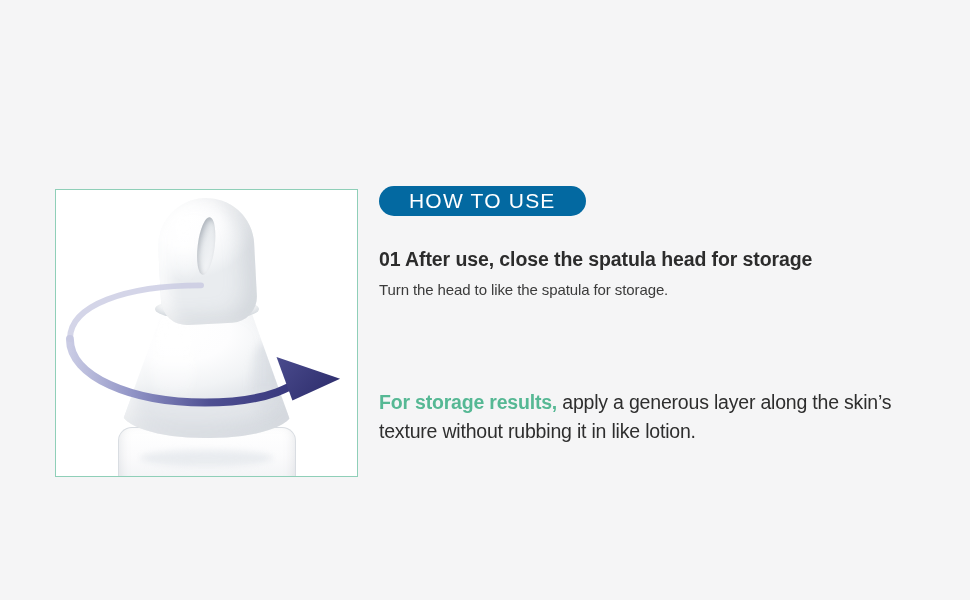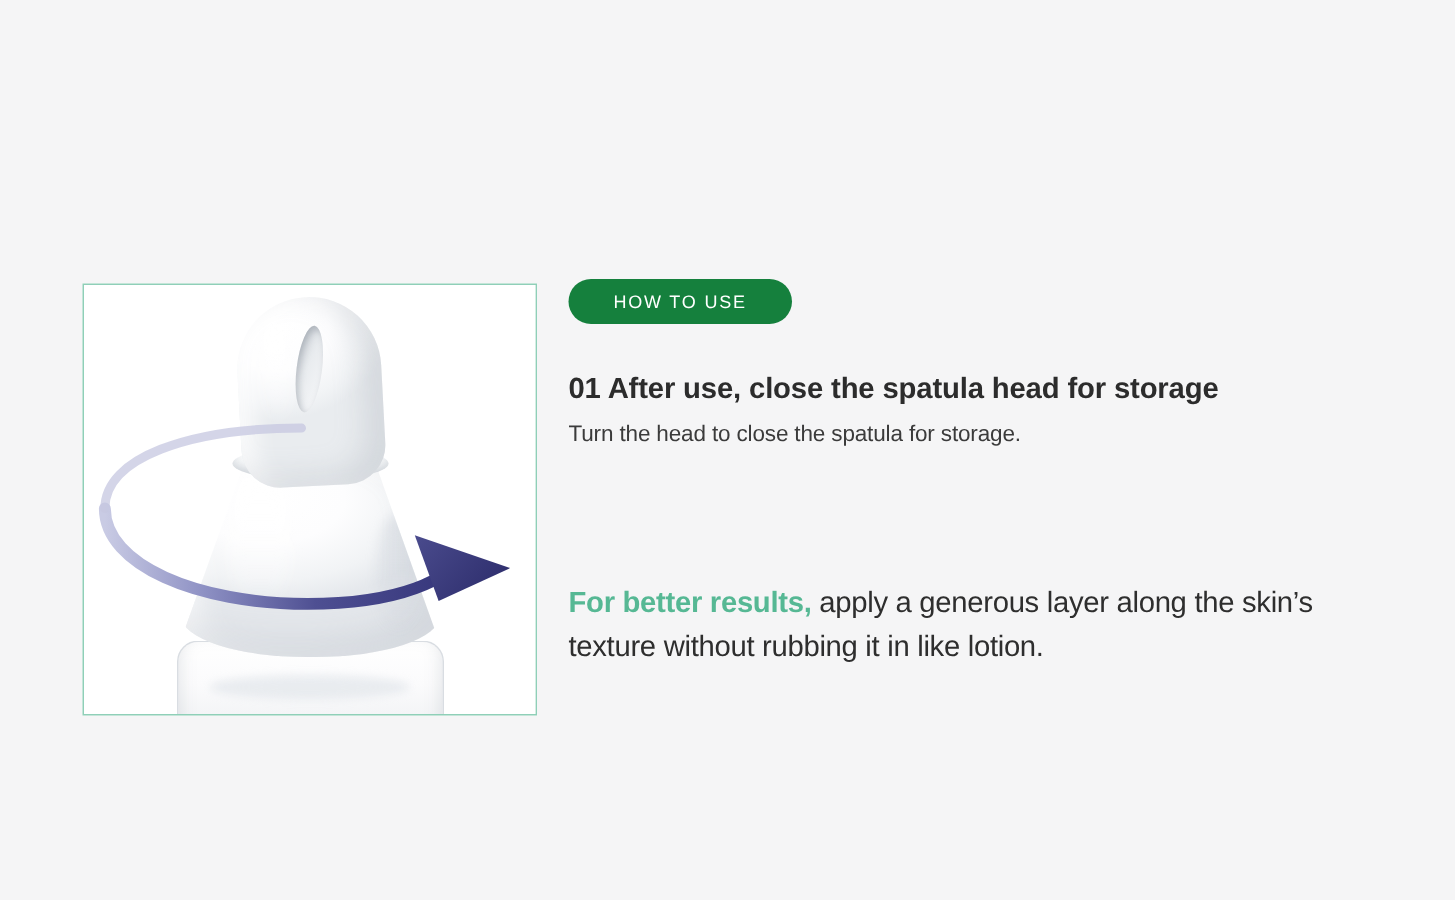--- a/index.html
+++ b/index.html
@@ -161,23 +161,23 @@
     top: 186px;
     width: 540px;
   }
   .badge {
     display: inline-flex;
     align-items: center;
     justify-content: center;
     height: 30px;
     padding: 0 30px;
     border-radius: 15px;
-    background: #15803d;
+    background: #0369a1;
     color: #ffffff;
-    font-size: 12px;
+    font-size: 21px;
     letter-spacing: 1.2px;
     font-weight: 400;
     white-space: nowrap;
   }
   .step-title {
     margin-top: 32px;
     font-size: 19.5px;
     font-weight: bold;
     color: #2c2c2c;
     letter-spacing: -0.1px;
@@ -241,19 +241,19 @@
 
   </div>
 </div>
 
 <div class="content">
 
   <div class="badge">HOW TO USE</div>
 
   <div class="step-title">01 After use, close the spatula head for storage</div>
 
-  <div class="step-sub">Turn the head to close the spatula for storage.</div>
+  <div class="step-sub">Turn the head to like the spatula for storage.</div>
 
   <div class="results">
-    <span class="results-accent">For better results,</span><span> apply a generous layer along the skin’s texture without rubbing it in like lotion.</span>
+    <span class="results-accent">For storage results,</span><span> apply a generous layer along the skin’s texture without rubbing it in like lotion.</span>
   </div>
 
 </div>
 
 </body></html>

